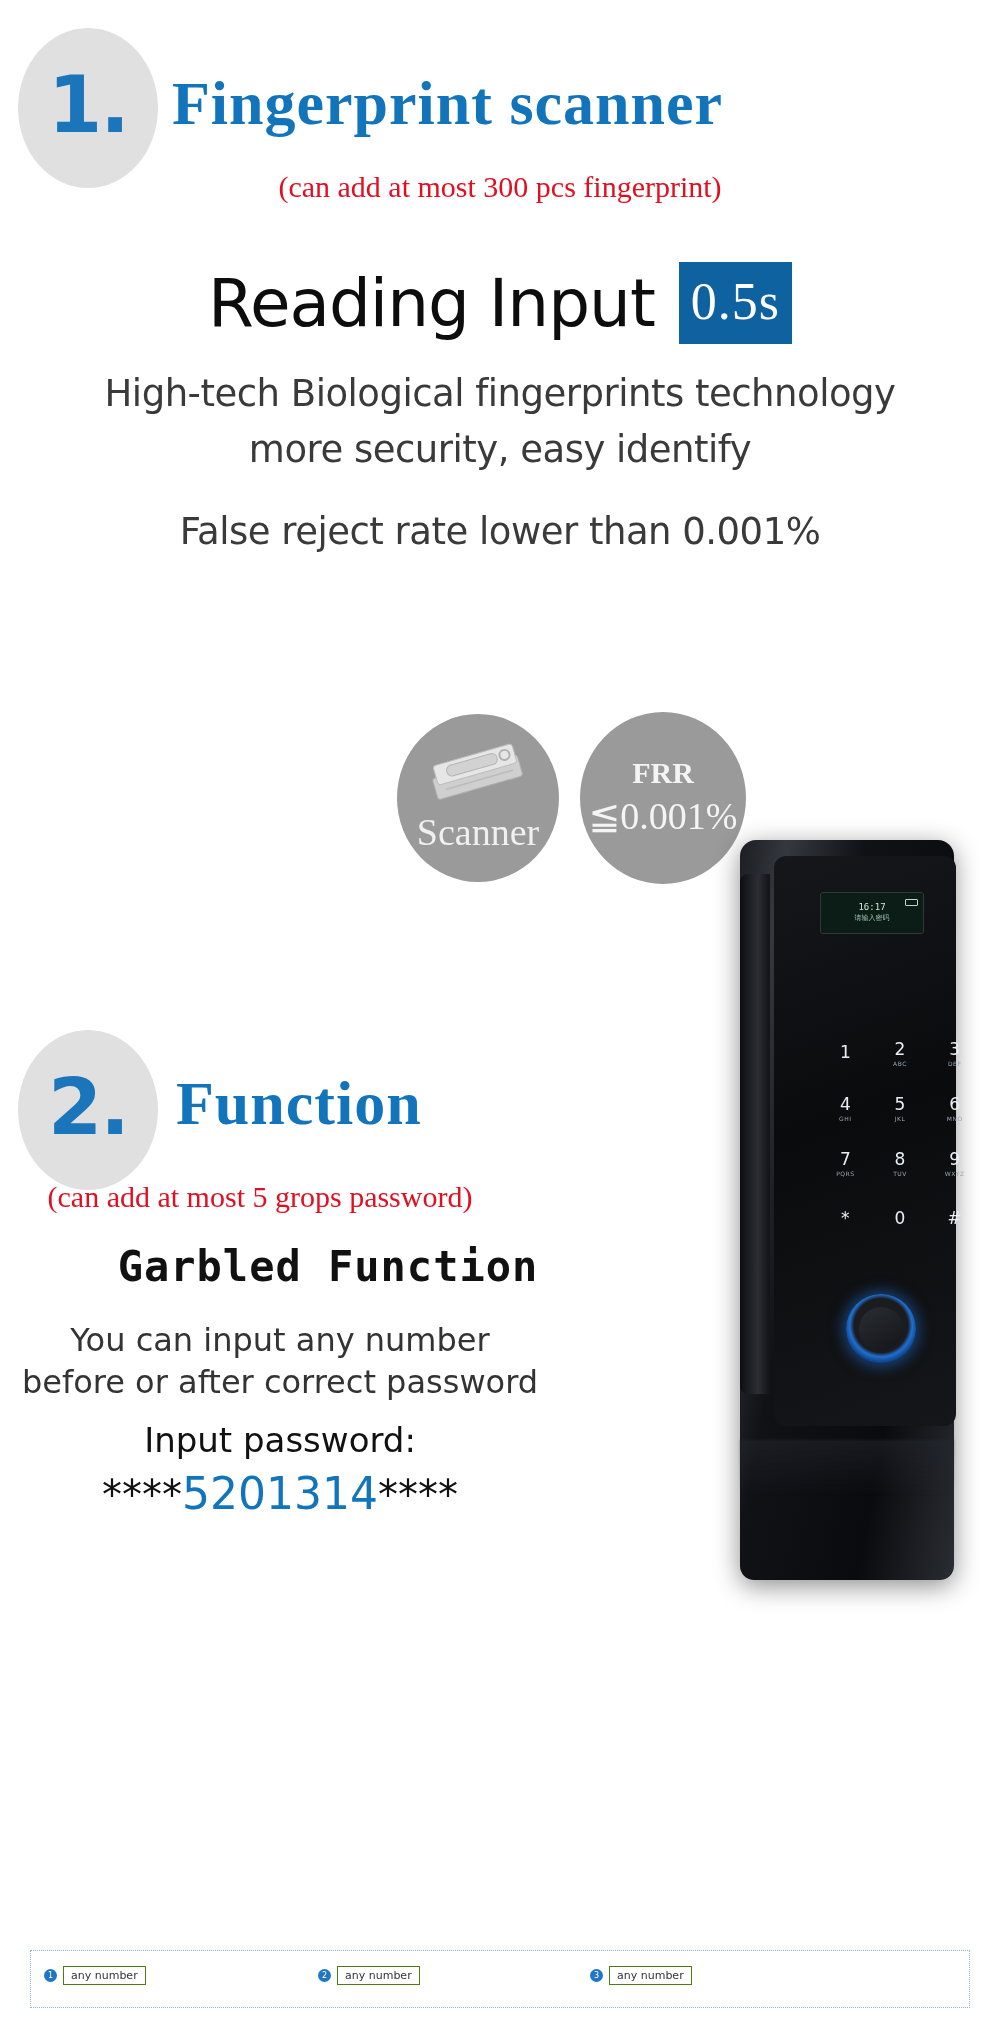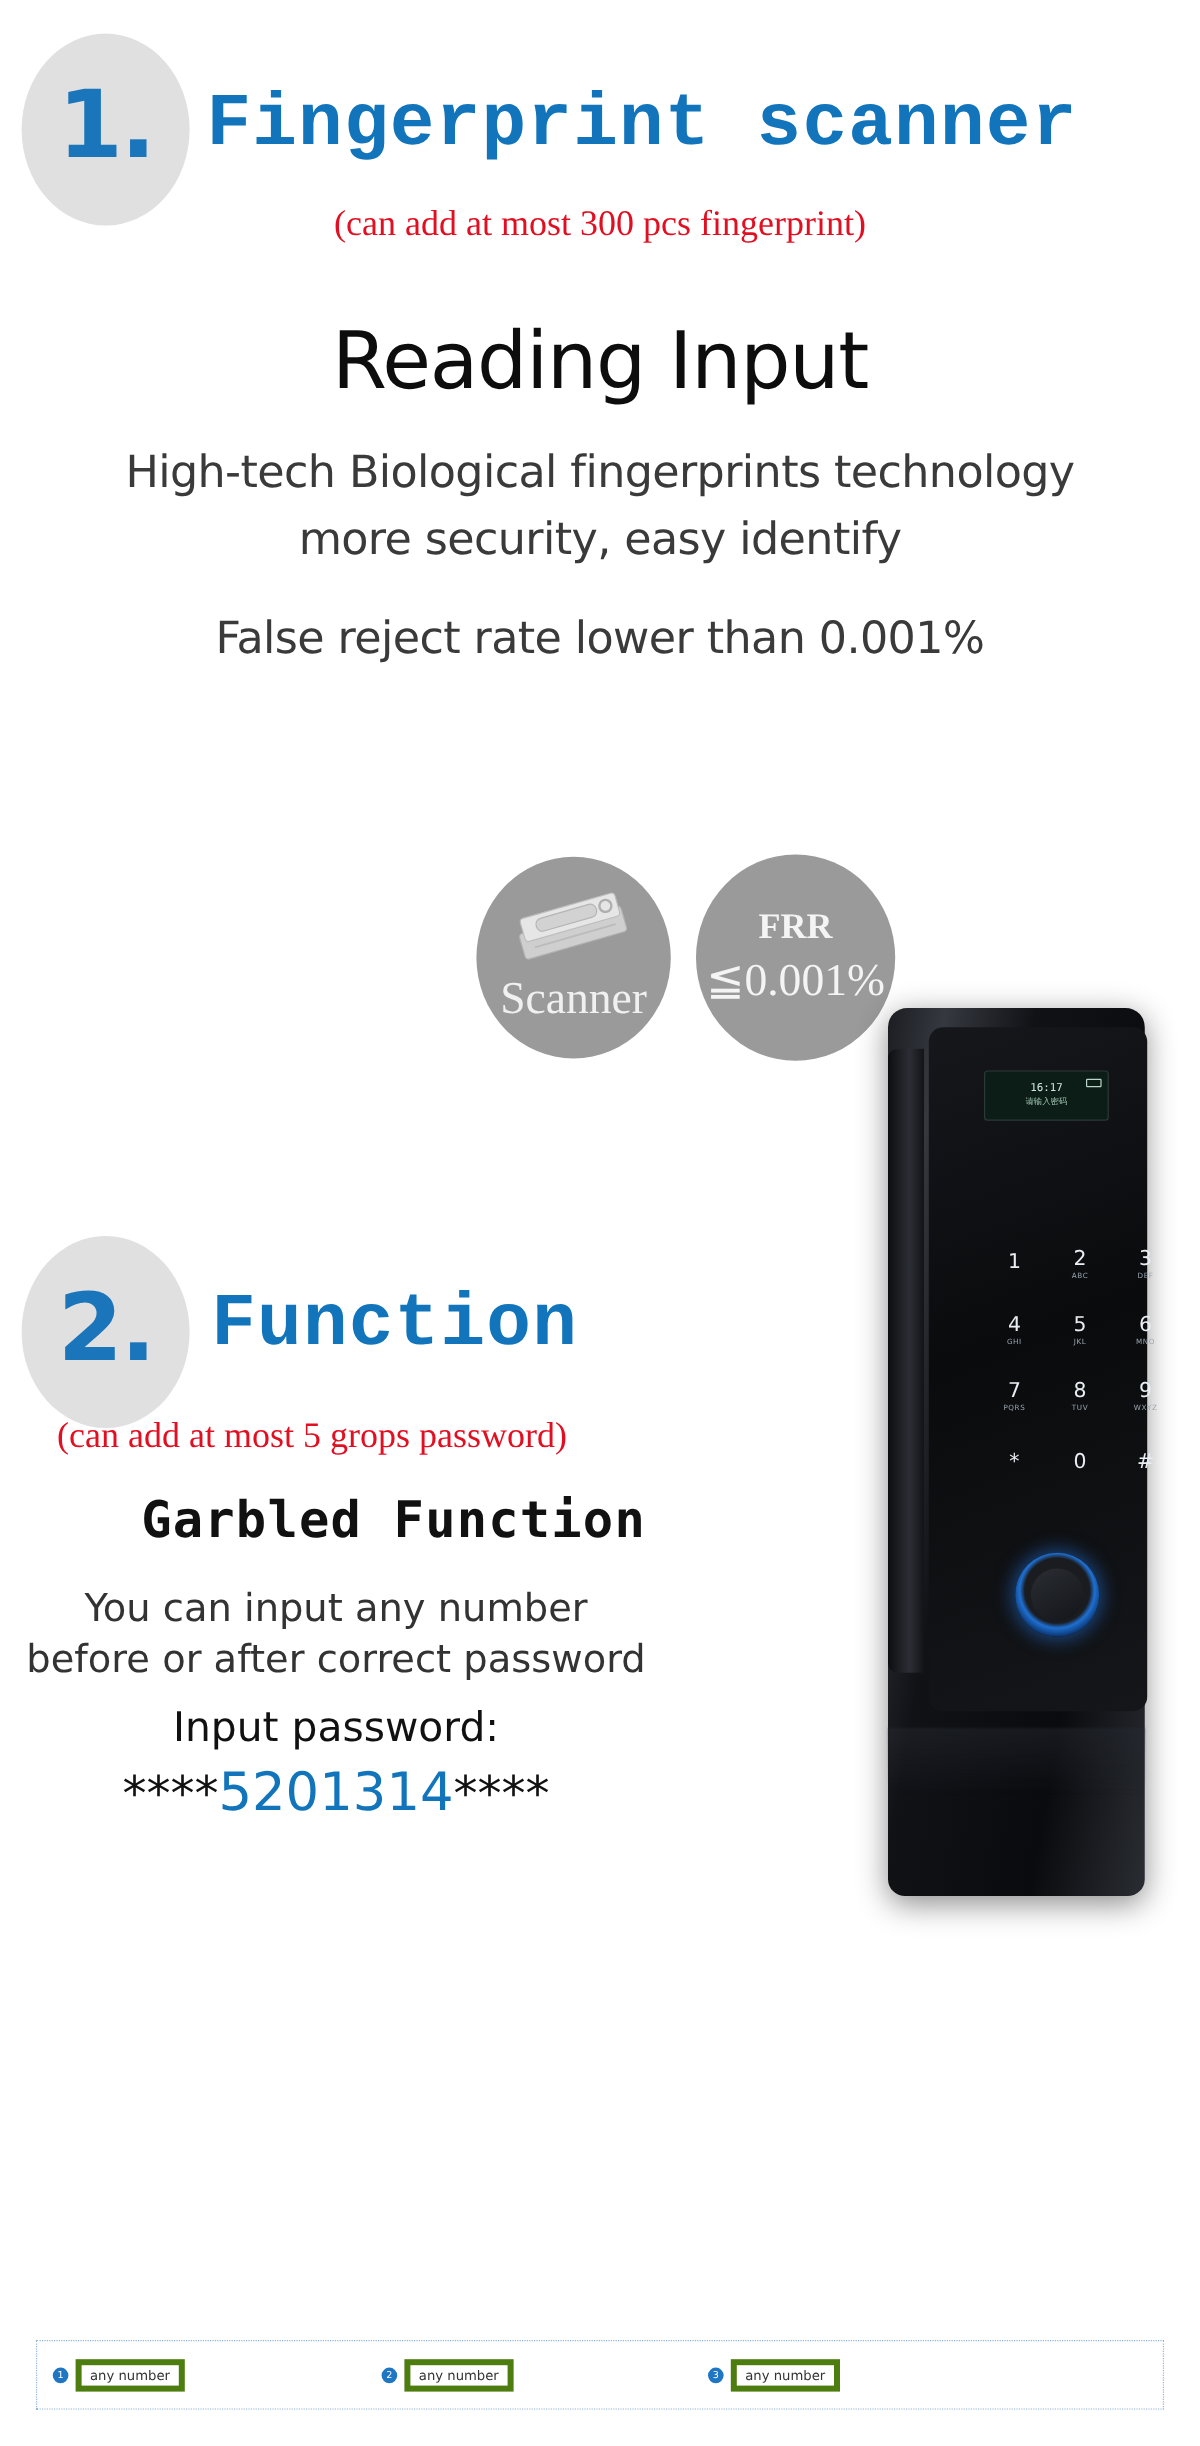--- a/index.html
+++ b/index.html
@@ -15,21 +15,21 @@
   .num-badge {
     position:absolute; width:140px; height:160px; border-radius:50%;
     background:#e0e0e0; top:28px;
   }
   .num-badge .num {
     position:absolute; inset:0; display:flex; align-items:center; justify-content:center;
     font-family:"DejaVu Sans", sans-serif; font-weight:700; font-size:78px;
     color:#1b75bb; letter-spacing:-2px; padding-bottom:6px;
   }
   .sec-title {
-    position:absolute; font-family:Liberation Mono, monospace; font-weight:700;
+    position:absolute; font-family:Liberation Serif, serif; font-weight:700;
     color:#1275bb; font-size:62px; letter-spacing:1px; white-space:nowrap;
   }
   .red-note {
     position:absolute; width:100%; text-align:center;
     font-family:"Liberation Serif", serif; color:#e10f21; font-size:30px;
   }
 
   
   .reading-row {
     position:absolute; left:0; width:1000px; top:262px;
@@ -154,41 +154,42 @@
     position:absolute; left:0; top:0; width:940px; height:58px;
     border:1px dotted #8fb6de;
   }
   .strip-item { position:absolute; top:16px; display:flex; align-items:center; gap:6px; }
   .strip-dot {
     width:13px; height:13px; border-radius:50%; background:#1f77c4; color:#fff;
     font-family:"DejaVu Sans", sans-serif; font-size:8px;
     display:flex; align-items:center; justify-content:center;
   }
   .strip-box {
-    border:5px solid #4d7c0f; background:#fff; padding:2px 7px;
+    border:1px solid #4d7c0f; background:#fff; padding:2px 7px;
     font-family:"DejaVu Sans", sans-serif; font-size:11px; color:#333;
   }
 </style>
 </head>
 <body>
 
 <div class="page">
 
   <div class="sec" style="top:0;height:1000px;">
 
     <div class="num-badge" style="left:18px;">
       <div class="num">1.</div>
     </div>
 
     <div class="sec-title" style="left:172px;top:68px;">Fingerprint scanner</div>
 
     <div class="red-note" style="top:170px;">(can add at most 300 pcs fingerprint)</div>
 
     <div class="reading-row">
       <div class="reading-label">Reading Input</div>
+      <div class="reading-badge">0.5s</div>
     </div>
 
     <div class="body-line" style="top:372px;">High-tech Biological fingerprints technology</div>
     <div class="body-line" style="top:428px;">more security, easy identify</div>
     <div class="body-line" style="top:510px;">False reject rate lower than 0.001%</div>
 
     <div class="circles">
 
 
       <div class="circ" style="left:397px;top:-4px;width:162px;height:168px;">

